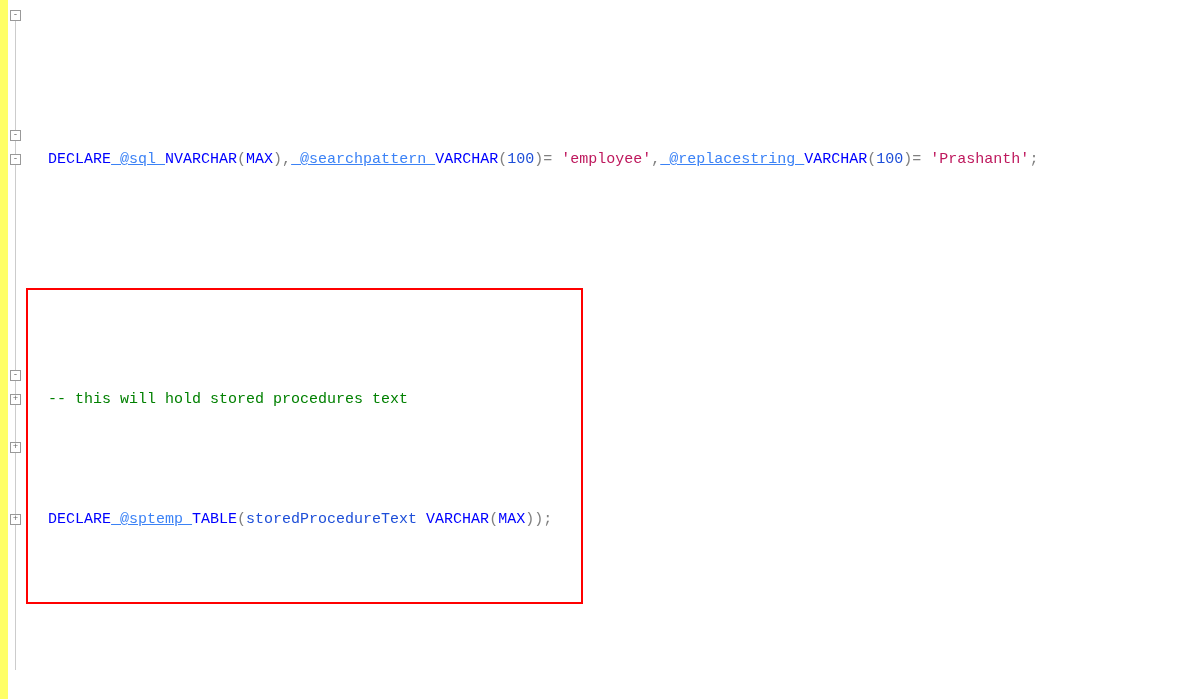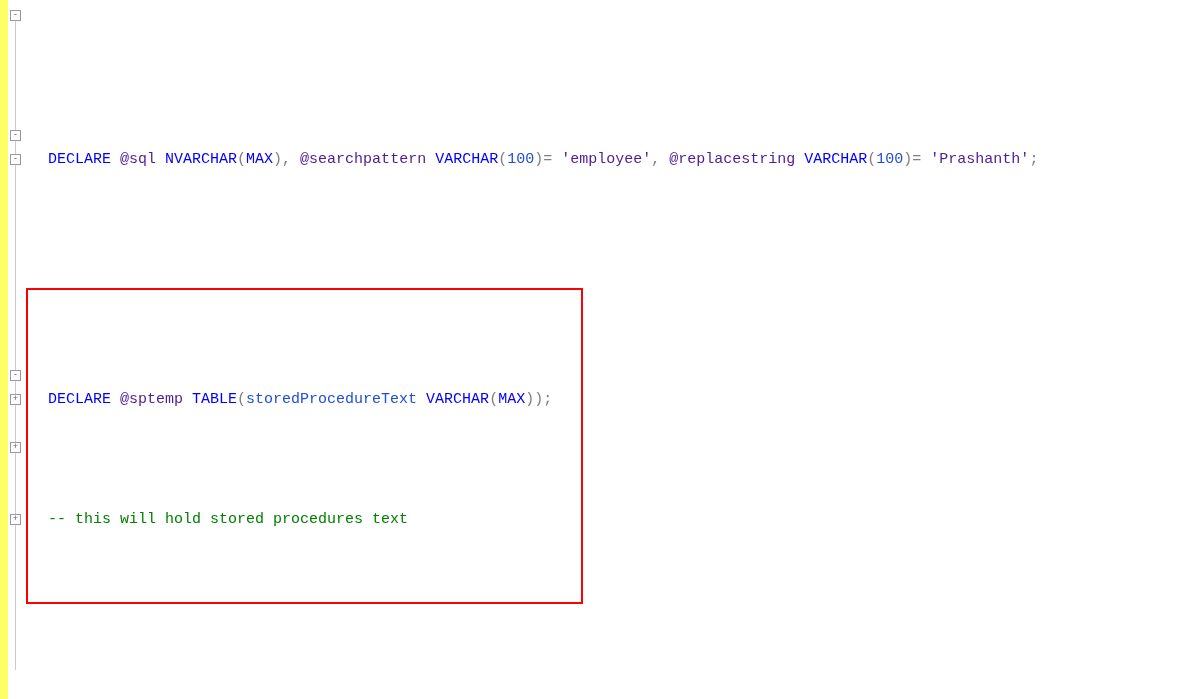--- a/index.html
+++ b/index.html
@@ -51,24 +51,24 @@
     border-left: 1px solid #ccc;
   }
   .code-area {
     flex: 1;
     padding: 4px 8px 4px 4px;
     white-space: pre;
     position: relative;
   }
   .line { height: 24px; }
   .kw-blue      { color: #0000ff; }
-  .kw-teal      { color: #4c1d95; }
+  .kw-teal      { color: #3b82f6; text-decoration: underline; }
   .kw-green     { color: #008000; }
   .kw-gray      { color: #808080; }
-  .kw-red       { color: #4c1d95; }
+  .kw-red       { color: #be185d; }
   .kw-black     { color: #1d4ed8; }
   .highlight-box {
     position: absolute;
     border: 2px solid #ff0000;
     pointer-events: none;
   }
 </style>
 </head>
 <body>
 
@@ -89,24 +89,24 @@
 
     
 
     
     <div class="line"><span>  </span><span class="kw-blue">DECLARE</span><span class="kw-teal"> @sql </span><span class="kw-blue">NVARCHAR</span><span class="kw-gray">(</span><span class="kw-blue">MAX</span><span class="kw-gray">),</span><span class="kw-teal"> @searchpattern </span><span class="kw-blue">VARCHAR</span><span class="kw-gray">(</span><span class="kw-black">100</span><span class="kw-gray">)=</span><span> </span><span class="kw-red">'employee'</span><span class="kw-gray">,</span><span class="kw-teal"> @replacestring </span><span class="kw-blue">VARCHAR</span><span class="kw-gray">(</span><span class="kw-black">100</span><span class="kw-gray">)=</span><span> </span><span class="kw-red">'Prashanth'</span><span class="kw-gray">;</span></div>
 
     
     <div class="line"><span>  </span></div>
 
     
-    <div class="line"><span>  </span><span class="kw-blue">DECLARE</span><span class="kw-teal"> @sptemp </span><span class="kw-blue">TABLE</span><span class="kw-gray">(</span><span class="kw-black">storedProcedureText </span><span class="kw-blue">VARCHAR</span><span class="kw-gray">(</span><span class="kw-blue">MAX</span><span class="kw-gray">));</span></div>
+    <div class="line"><span>  </span><span class="kw-green">-- this will hold stored procedures text</span></div>
 
     
-    <div class="line"><span>  </span><span class="kw-green">-- this will hold stored procedures text</span></div>
+    <div class="line"><span>  </span><span class="kw-blue">DECLARE</span><span class="kw-teal"> @sptemp </span><span class="kw-blue">TABLE</span><span class="kw-gray">(</span><span class="kw-black">storedProcedureText </span><span class="kw-blue">VARCHAR</span><span class="kw-gray">(</span><span class="kw-blue">MAX</span><span class="kw-gray">));</span></div>
 
     
     
 
     
     
 
     
     
 

